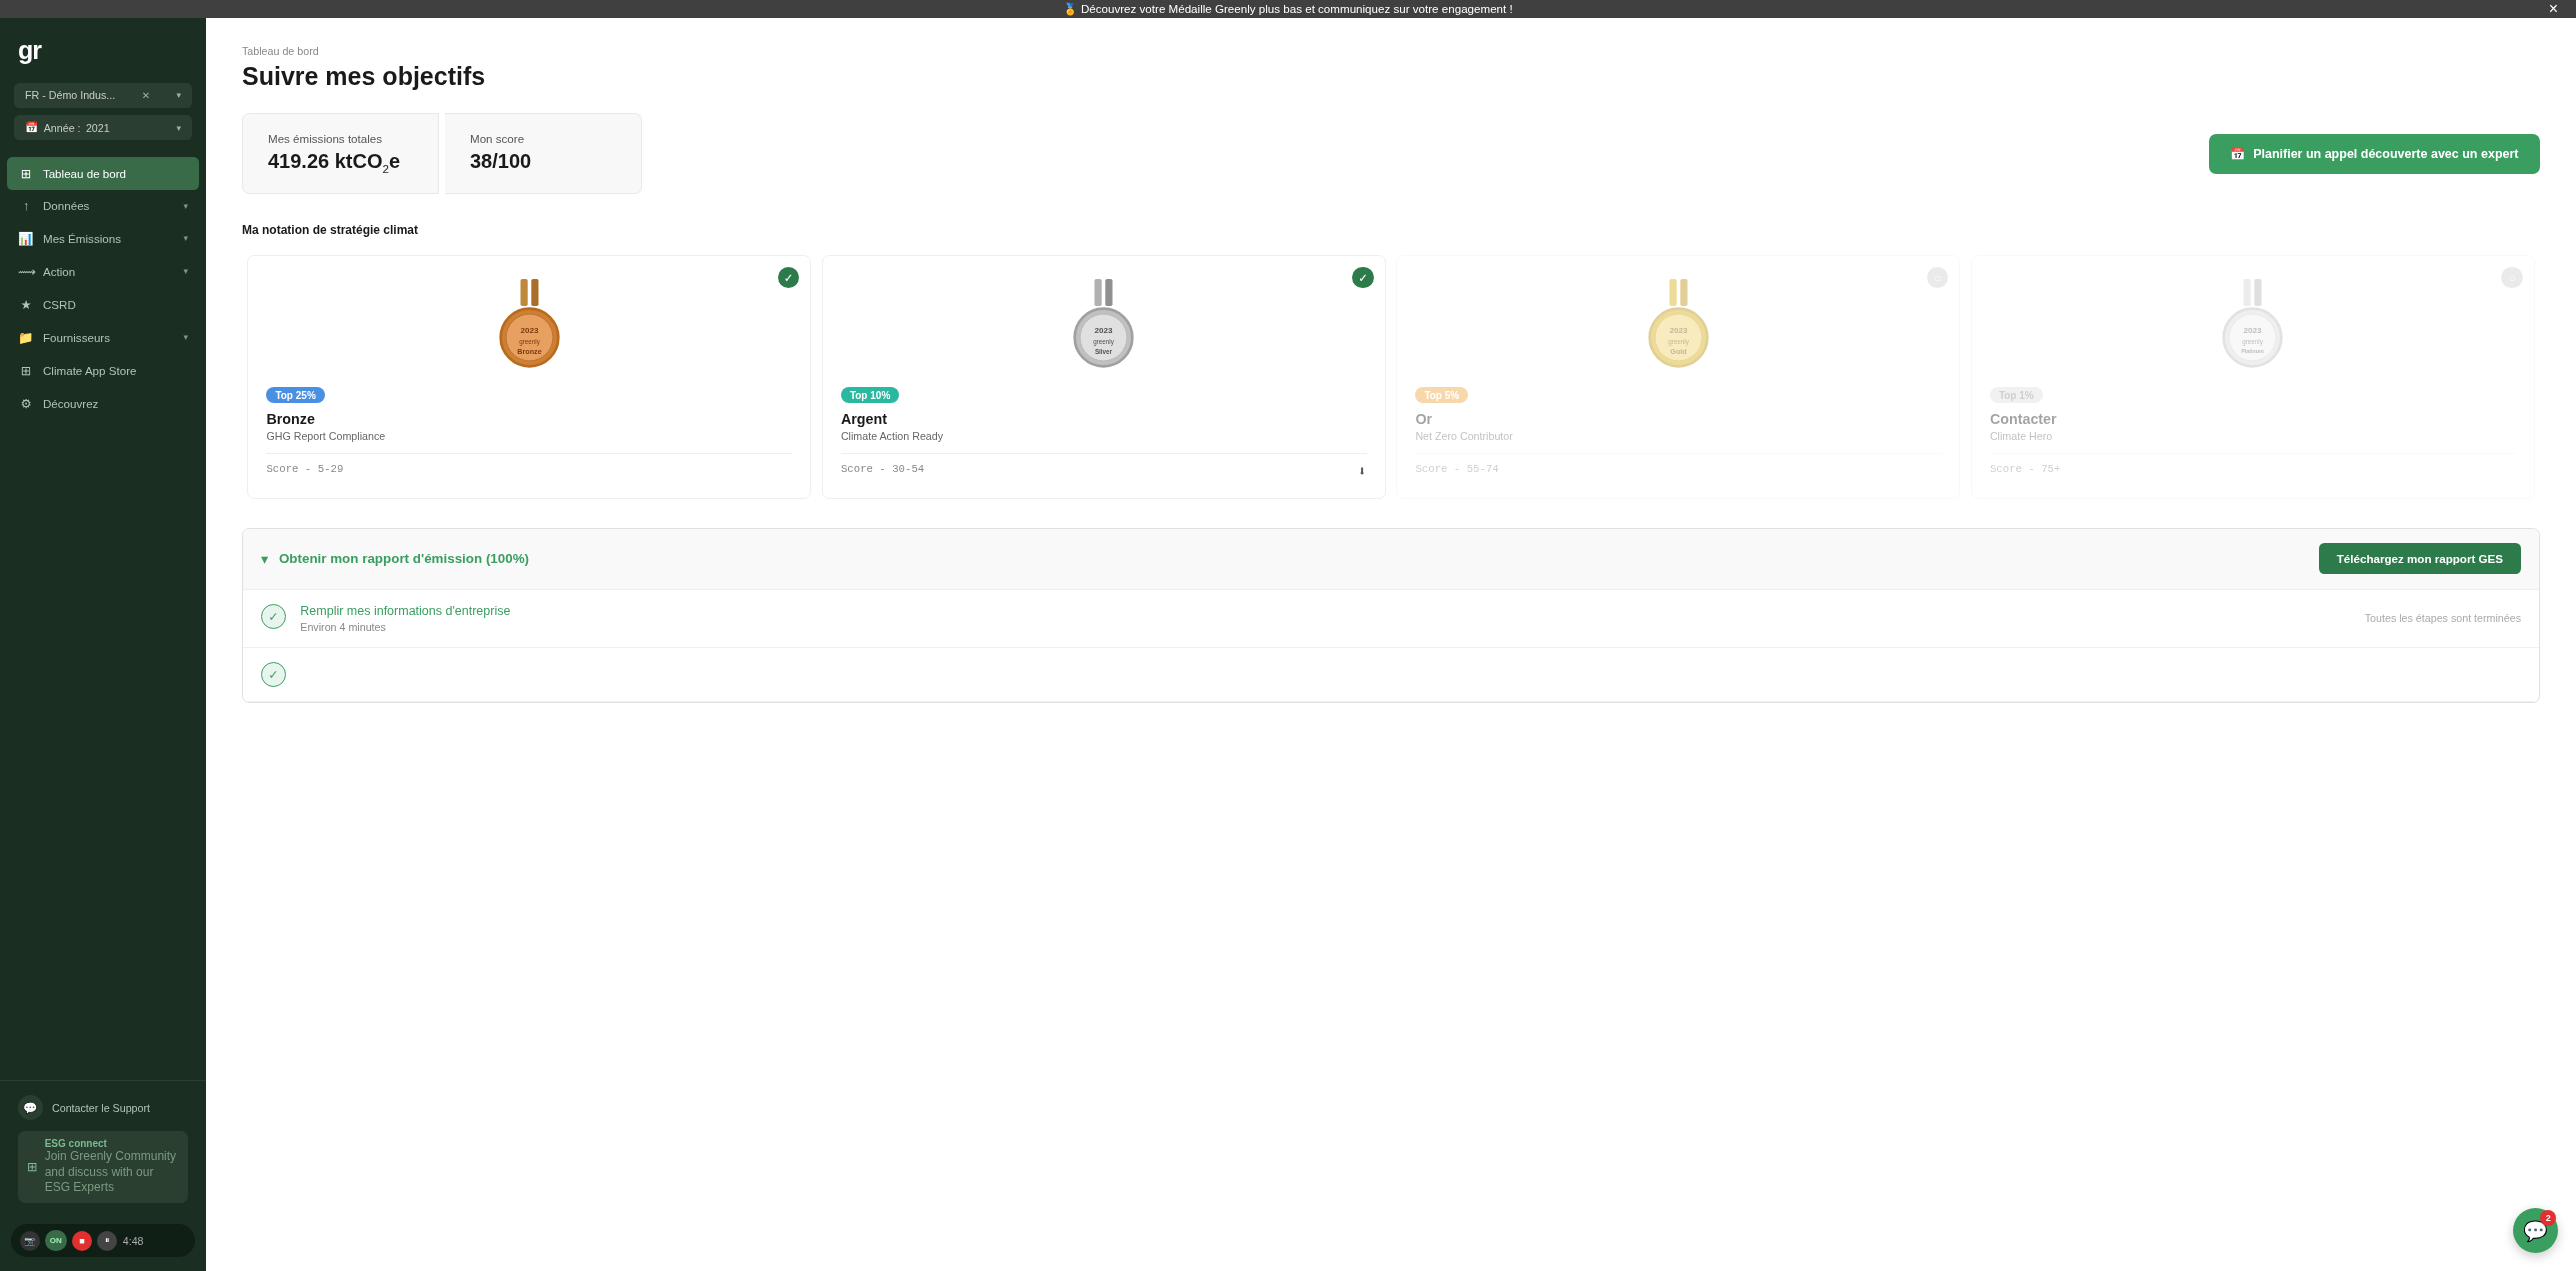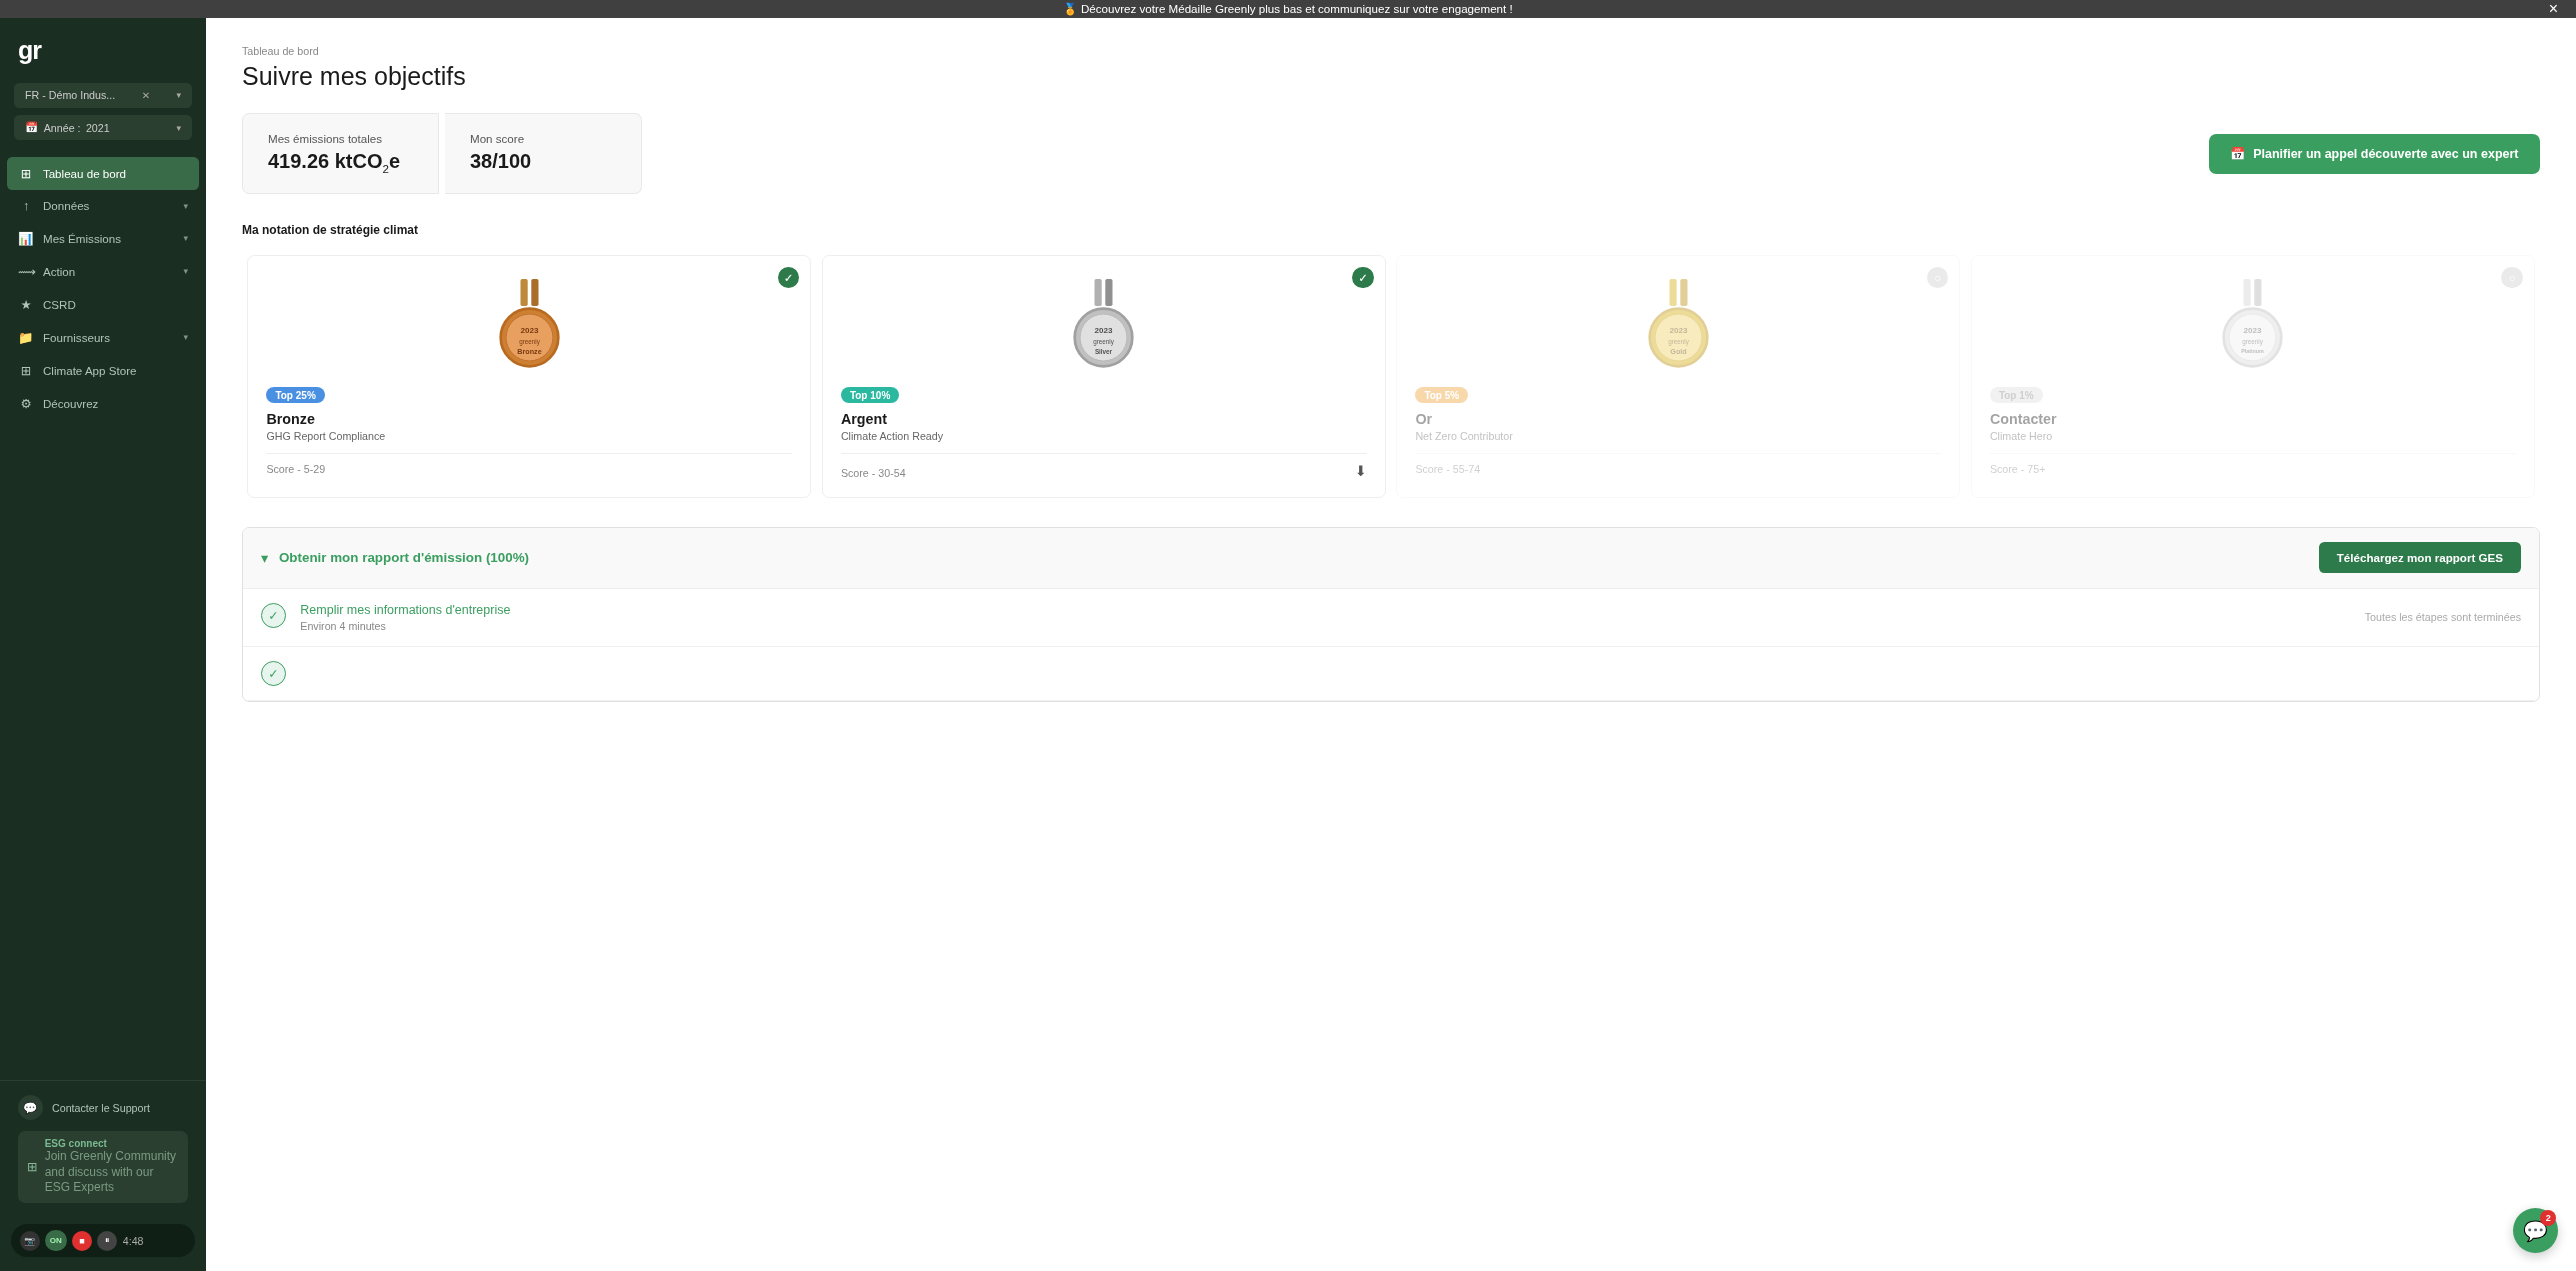--- a/index.html
+++ b/index.html
@@ -187,21 +187,21 @@
     }
 
     .breadcrumb {
       font-size: 10.7px;
       color: #888;
       margin-bottom: 5.4px;
     }
 
     .page-title {
       font-size: 25px;
-      font-weight: 400;
+      font-weight: 700;
       color: #1a1a1a;
       margin-bottom: 21.5px;
     }
 
     
     .stats-row {
       display: flex;
       gap: 6px;
       margin-bottom: 29px;
       justify-content: flex-end;
@@ -314,22 +314,23 @@
       font-size: 10.7px;
       color: #666;
       margin-bottom: 10.7px;
     }
     .medal-score {
       font-size: 10.7px;
       color: #888;
       border-top: 0.9px solid #eee;
       padding-top: 9px;
       display: flex;
-      align-items: flex-end;
+      align-items: flex-start;
       gap: 7.2px;
+      font-family: Liberation Mono, monospace;
     }
     .medal-download {
       margin-left: auto;
       color: #555;
       cursor: pointer;
       font-size: 14.3px;
     }
     .medal-faded { opacity: 0.4; }
 
     

